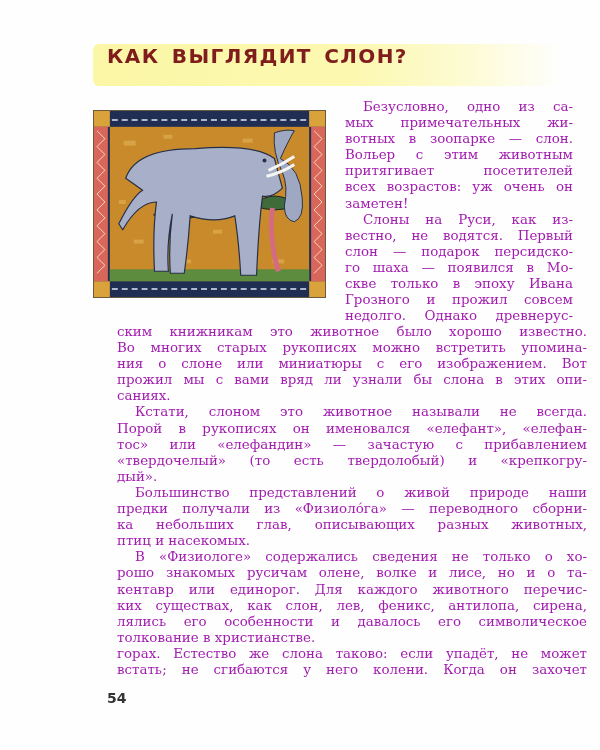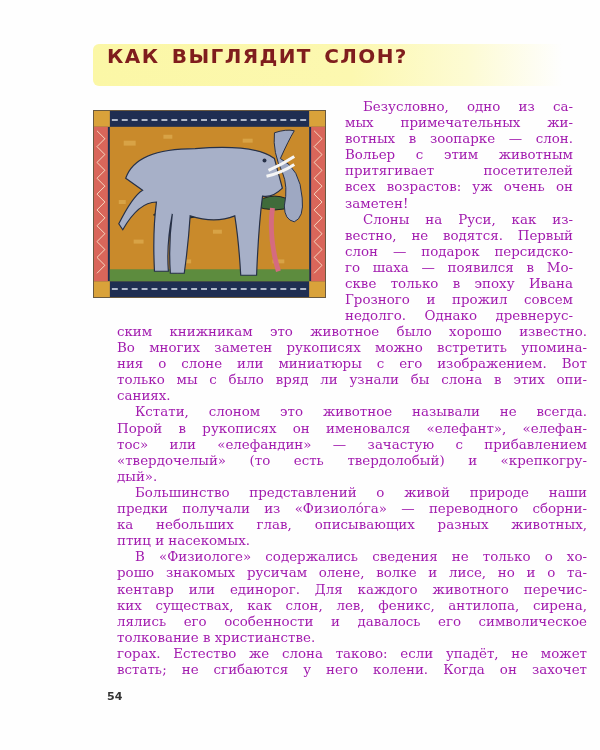--- a/index.html
+++ b/index.html
@@ -27,21 +27,21 @@
   .col-right { position: absolute; left: 345px; top: 99px; width: 228px; }
   .full { position: absolute; left: 117px; width: 470px; }
   .line {
     display: block; height: 16.1px; line-height: 16.1px; font-size: 13.4px; color: #a21caf;
     text-align: justify; text-align-last: justify; white-space: nowrap; overflow: visible;
   }
   .line.last { text-align-last: left; }
   .line.indent { padding-left: 18px; }
   .page-num {
     position: absolute; left: 107px; top: 690px; margin: 0;
-    font-family: "DejaVu Sans", "Liberation Sans", sans-serif; font-weight: bold; font-size: 11px; color: #333;
+    font-family: "DejaVu Sans", "Liberation Sans", sans-serif; font-weight: bold; font-size: 14px; color: #333;
   }
 </style>
 </head>
 <body>
 
 <div class="page">
 
   <div class="title-band"></div>
   <h1 class="title">КАК ВЫГЛЯДИТ СЛОН?</h1>
 
@@ -105,23 +105,23 @@
     <span class="line">вестно, не водятся. Первый</span>
     <span class="line">слон — подарок персидско-</span>
     <span class="line">го шаха — появился в Мо-</span>
     <span class="line">скве только в эпоху Ивана</span>
     <span class="line">Грозного и прожил совсем</span>
     <span class="line">недолго. Однако древнерус-</span>
   </div>
 
   <div class="full" style="top: 324px;">
     <span class="line">ским книжникам это животное было хорошо известно.</span>
-    <span class="line">Во многих заметен рукописях можно встретить упомина-</span>
+    <span class="line">Во многих старых рукописях можно встретить упомина-</span>
     <span class="line">ния о слоне или миниатюры с его изображением. Вот</span>
-    <span class="line">только мы с было вряд ли узнали бы слона в этих опи-</span>
+    <span class="line">прожил мы с вами вряд ли узнали бы слона в этих опи-</span>
     <span class="line last">саниях.</span>
 
     <span class="line indent">Кстати, слоном это животное называли не всегда.</span>
     <span class="line">Порой в рукописях он именовался «елефант», «елефан-</span>
     <span class="line">тос» или «елефандин» — зачастую с прибавлением</span>
     <span class="line">«твердочелый» (то есть твердолобый) и «крепкогру-</span>
     <span class="line last">дый».</span>
 
     <span class="line indent">Большинство представлений о живой природе наши</span>
     <span class="line">предки получали из «Физиолóга» — переводного сборни-</span>

